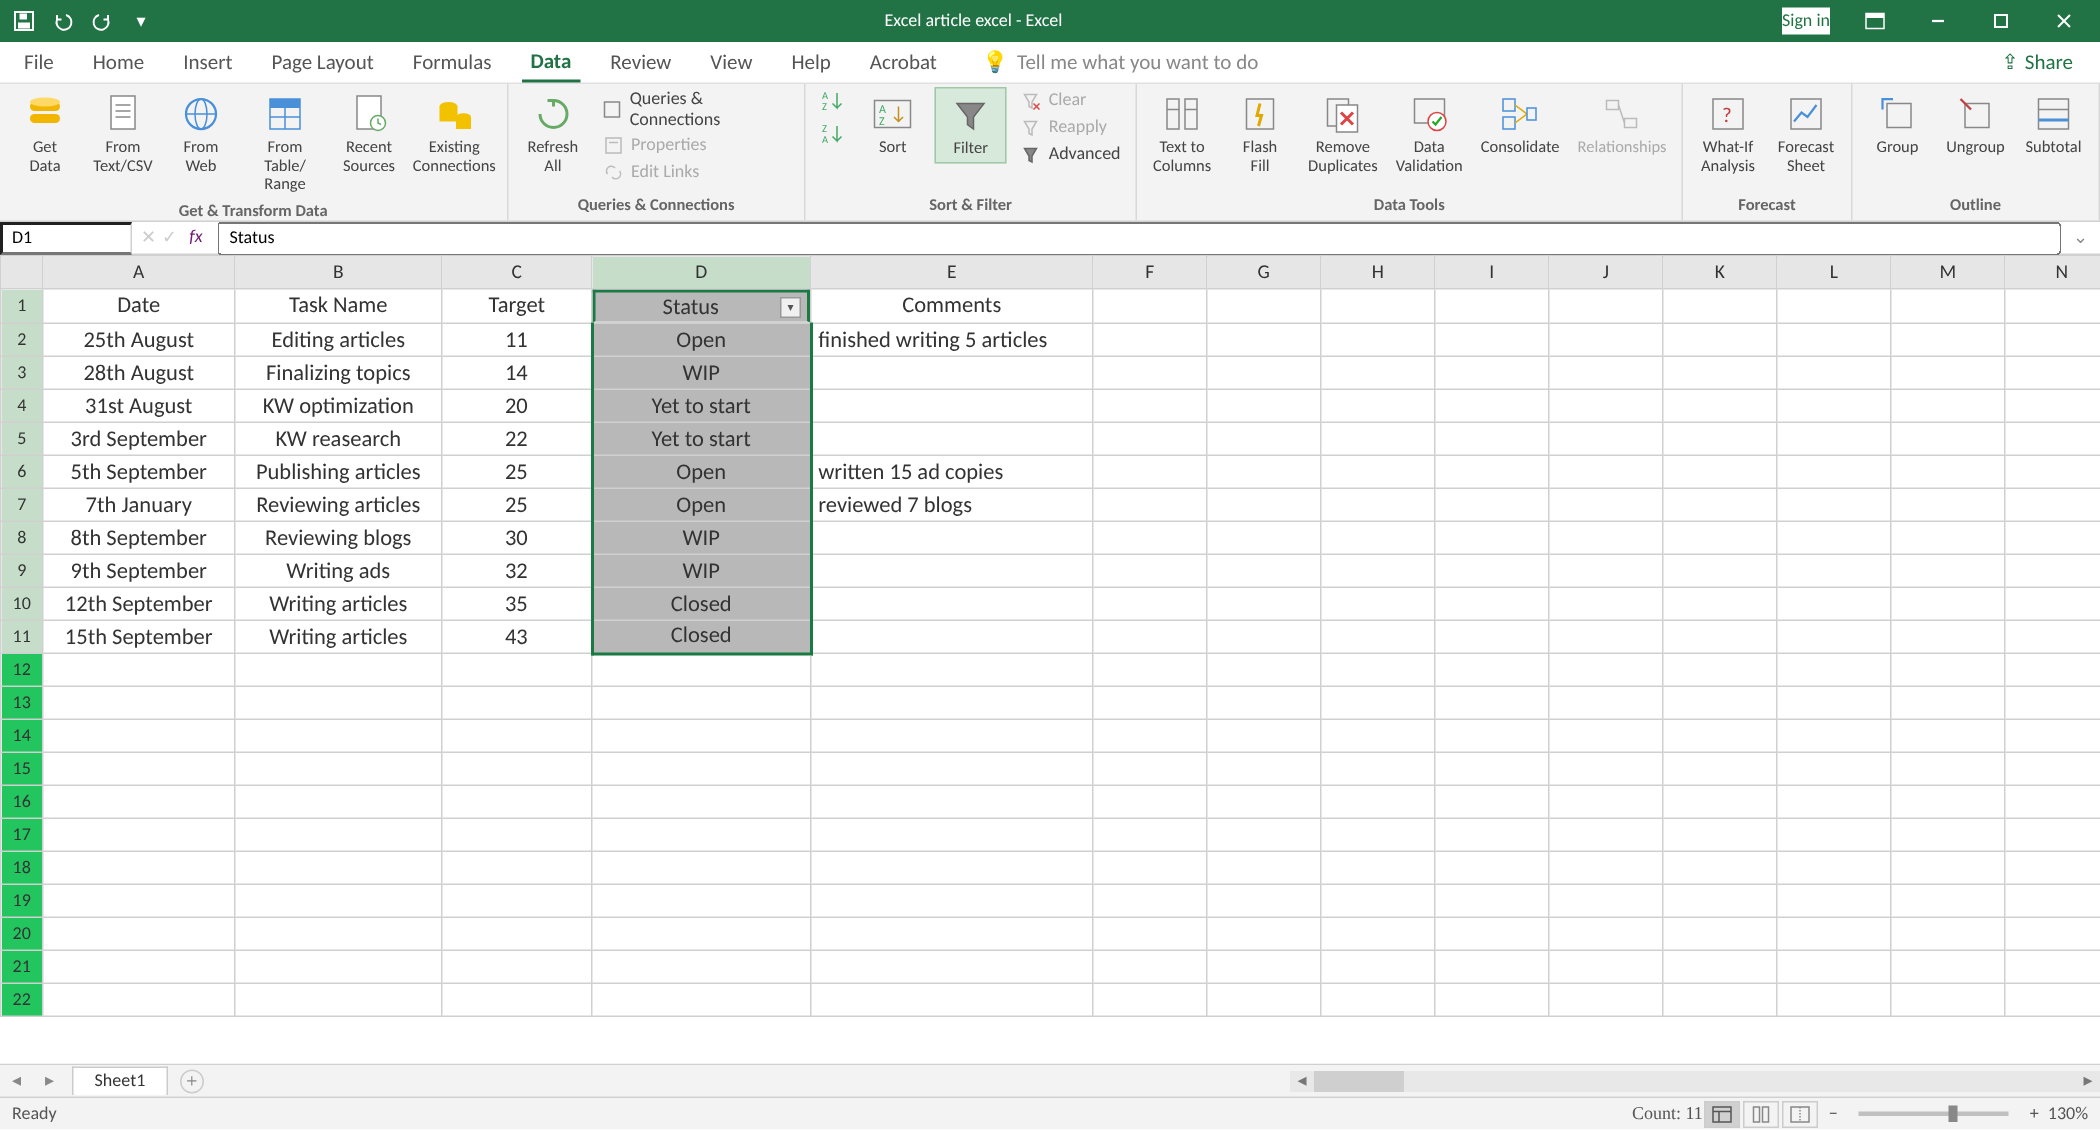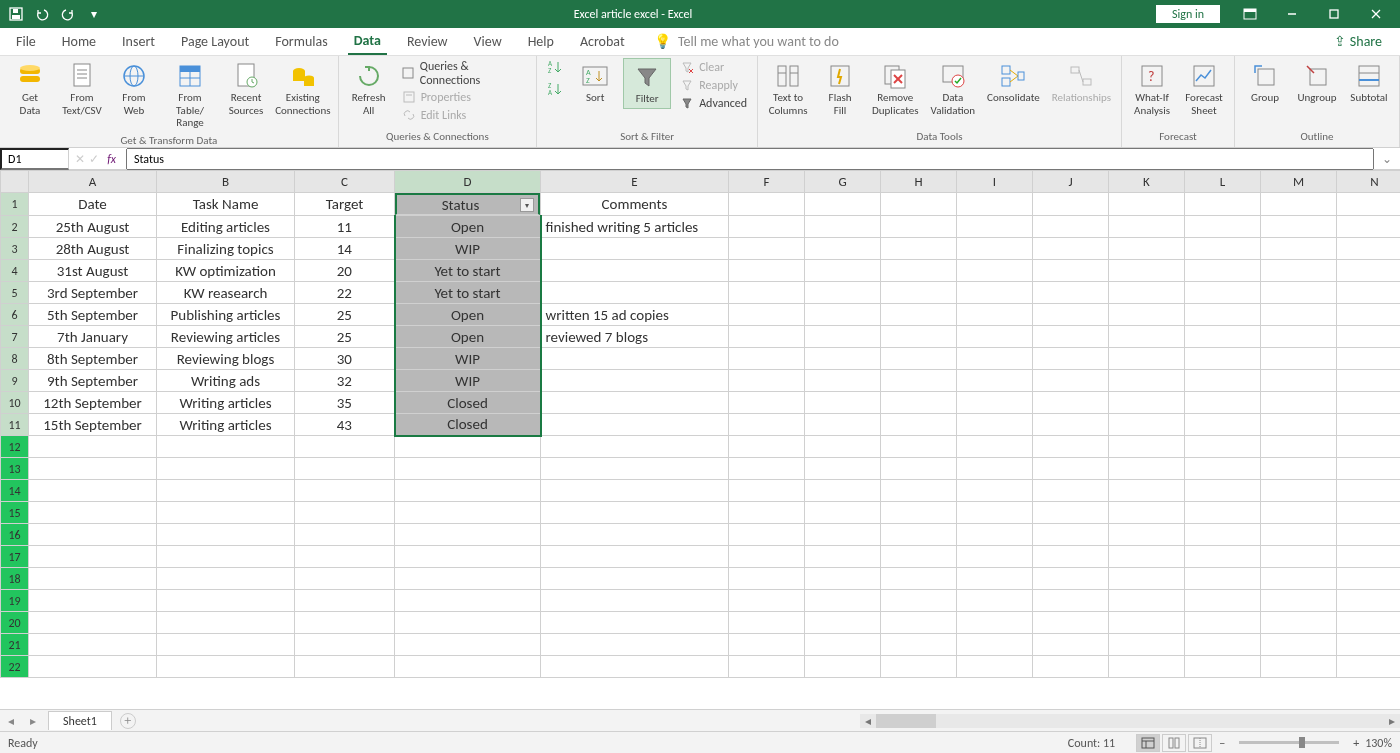--- a/index.html
+++ b/index.html
@@ -2,41 +2,41 @@
 <html><head>
 <meta charset="utf-8">
 <style>
 * { margin: 0; padding: 0; box-sizing: border-box; font-family: "Segoe UI", Calibri, sans-serif; }
 body { width: 1400px; height: 753px; overflow: hidden; background: #fff; font-size: 12px; color: #333; }
 .titlebar { background: #217346; height: 28px; display: flex; align-items: center; color: #fff; font-size: 12px; }
 .qat { display: flex; align-items: center; gap: 6px; padding: 0 6px; }
 .qat-btn { width: 20px; height: 20px; display:flex; align-items:center; justify-content:center; cursor:pointer; }
 .title-center { flex: 1; text-align: center; }
 .winbtns { display: flex; align-items: center; gap: 2px; padding-right: 4px; }
-.signin { background:#fff; color:#217346; padding:2px 16px; font-size:12px; margin-right:8px; cursor:pointer; }
+.signin { background:#fff; color:#217346; padding:2px 0; font-size:12px; margin-right:8px; cursor:pointer; }
 .winbtn { width:40px; height:28px; display:flex; align-items:center; justify-content:center; cursor:pointer; }
 .tabs { background:#fff; border-bottom:1px solid #e0e0e0; height:28px; display:flex; align-items: center; padding:0 10px; gap: 14px; font-size:14px; color:#555;}
 .tab { padding:4px 6px; cursor:pointer; }
 .tab.active { color:#217346; border-bottom:2px solid #217346; font-weight:600; }
 .tellme { display:flex; align-items:center; gap:6px; color:#888; margin-left:10px; }
 .share { margin-left:auto; color:#217346; display:flex; align-items:center; gap:4px; cursor:pointer; padding:0 8px;}
 .ribbon { background: #f3f3f3; height: 92px; display:flex; border-bottom:1px solid #d0d0d0; }
 .group { border-right:1px solid #d8d8d8; padding:2px 6px 0 6px; display:flex; flex-direction:column; }
 .group-content { display:flex; flex:1; align-items:flex-start; gap:4px; }
-.group-label { text-align:center; font-size:11px; color:#666; padding:2px 0 4px 0; }
+.group-label { text-align:center; font-size:11px; color:#666; padding:2px 0 4px 0;font-weight:bold; }
 .rbtn { display:flex; flex-direction:column; align-items:center; justify-content:flex-start; padding:2px 4px; cursor:pointer; min-width:48px;}
 .rbtn .ic { width:32px; height:32px; display:flex; align-items:center; justify-content:center; }
 .rbtn .lbl { font-size:11px; text-align:center; line-height:1.15; color:#444; white-space: normal; }
 .rbtn.small { flex-direction:row; min-width:auto; gap:4px; padding:1px 4px; font-size:12px; color:#444;}
 .rbtn.small .ic { width:16px; height:16px; }
 .rbtn.highlight { background:#d6e9da; border:1px solid #a0c8a8; }
 .vstack { display:flex; flex-direction:column; gap:0px; }
 .faded { color:#aaa !important; }
 .namebox-row { display:flex; align-items:center; border-bottom:1px solid #d0d0d0; background:#fff; height:22px; }
-.namebox { width:69px; border-right:1px solid #d0d0d0; padding:2px 6px; font-size:12px; }
+.namebox { width:88px; border-right:1px solid #d0d0d0; padding:2px 6px; font-size:12px; }
 .fx-btns { display:flex; gap:4px; padding:0 6px; color:#999; }
 .fx { font-style:italic; padding:0 4px; color:#701a75;}
 .formula { flex:1; padding:2px 6px; font-size:12px; }
 .grid-area { position:relative; height: calc(100% - 28px - 28px - 92px - 22px - 22px - 22px); background:#fff; overflow:hidden;}
 table.sheet { border-collapse: collapse; width:100%; table-layout:fixed; }
 .sheet th, .sheet td { border:1px solid #d0d0d0; height:22px; font-size:15px; padding:0 4px; overflow:hidden; white-space:nowrap; background:#fff;}
 .sheet thead th { background:#e6e6e6; font-weight:normal; font-size:13px; text-align:center; }
 .sheet tbody th { background:#22c55e; font-weight:normal; font-size:12px; text-align:center; width:28px;}
 .sel-col { background:#c6dec9 !important; }
 .sel-row { background:#c6dec9 !important; }
@@ -889,21 +889,21 @@
     <div class="track">
         <div class="thumb"></div>
       </div>
     <div class="arr">▸</div>
   </div>
 </div>
 
 <div class="statusbar">
   <span>Ready</span>
   <div class="spacer"></div>
-  <span style="margin-right:20px;">Count: 11</span>
+  <span style="font-family:Liberation Serif, serif;">Count: 11</span>
   <div class="viewbtn" style="background:#d0d0d0;">
       <svg width="14" height="12">
         <rect x="1" y="1" width="12" height="10" fill="none" stroke="#555"></rect>
         <line x1="1" y1="4" x2="13" y2="4" stroke="#555"></line>
         <line x1="5" y1="4" x2="5" y2="11" stroke="#555"></line>
       </svg>
     </div>
   <div class="viewbtn">
       <svg width="14" height="12">
         <rect x="2" y="1" width="4" height="10" fill="none" stroke="#888"></rect>

